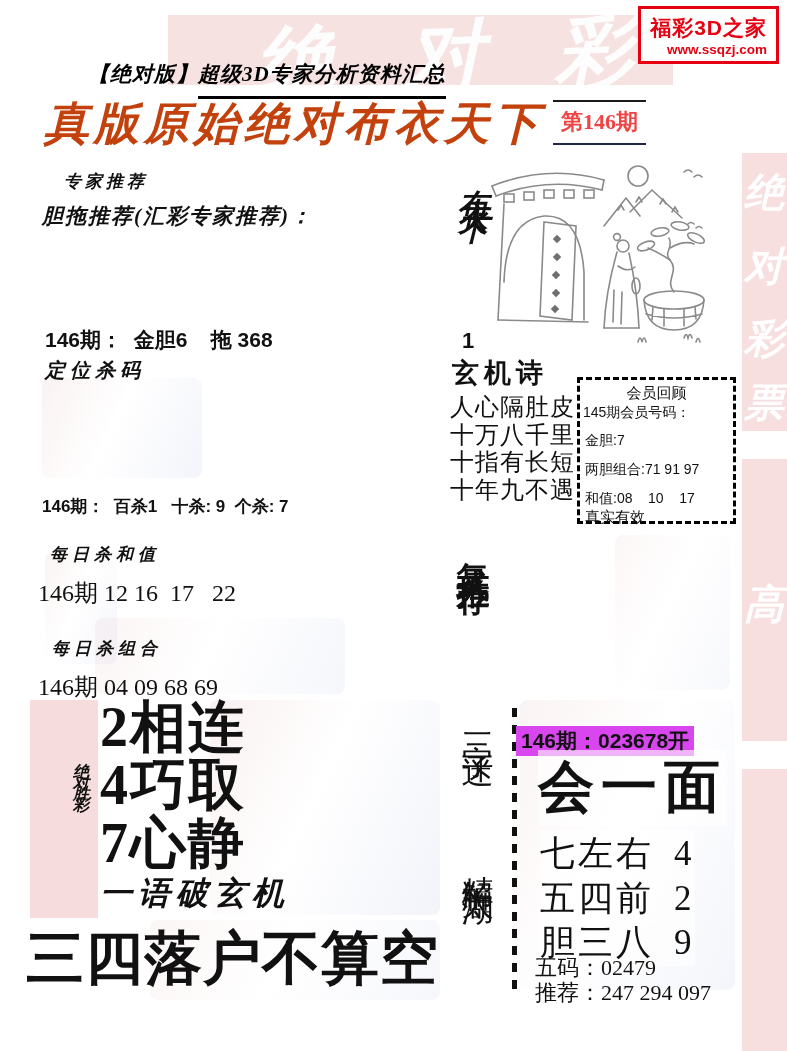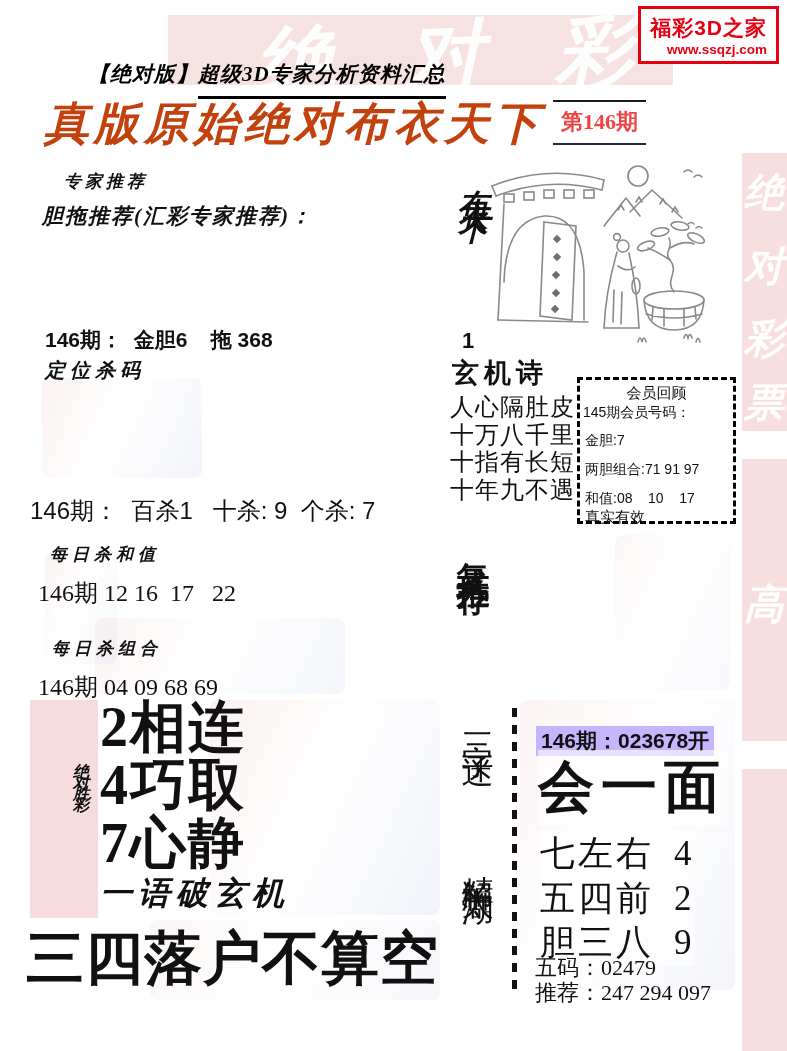--- a/index.html
+++ b/index.html
@@ -32,21 +32,21 @@
   #main-title { left:44px; top:94px; z-index:2; font-size:45px; font-weight:bold; font-style:italic;
                 color:#c2410c; letter-spacing:5px; }
   #issue-box { left:553px; top:100px; z-index:2; font-size:22px; font-weight:bold; color:#ef4444;
                border-top:2px solid #1a1a1a; border-bottom:2px solid #22264f; padding:5px 8px 6px; }
 
   
   #expert-label { left:64px; top:170px; font-size:17px; font-weight:bold; font-style:italic; letter-spacing:4px; }
   #dantuo-header { left:42px; top:194px; font-size:21px; font-weight:bold; font-style:italic; letter-spacing:2px;margin-top:8px; }
   #dantuo-line { left:45px; top:326px; font-size:21px; font-weight:bold; }
   #dingwei-label { left:45px; top:357px; font-size:20px; font-weight:bold; font-style:italic; letter-spacing:5px; }
-  #sha-line { left:30px; top:495px; font-size:24px; font-weight:normal; }
+  #sha-line { left:42px; top:495px; font-size:17px; font-weight:bold; }
   #daily-sum-label { left:50px; top:543px; font-size:17px; font-weight:bold; font-style:italic; letter-spacing:5px; }
   #daily-sum-line { left:38px; top:577px; font-size:24px; }
   #daily-combo-label { left:52px; top:637px; font-size:17px; font-weight:bold; font-style:italic; letter-spacing:5px; }
   #daily-combo-line { left:38px; top:671px; font-size:24px; }
 
   #slogan-strip { left:30px; top:700px; width:68px; height:218px; background:#f6dcdc; }
   #slogan-side { left:70px; top:750px; font-size:16px; font-weight:bold; font-style:italic; letter-spacing:11px; }
   #slogan-lines { left:100px; top:698px; font-size:56px; font-weight:900; line-height:58px; letter-spacing:2px; }
   #slogan-sub { left:100px; top:872px; font-size:32px; font-weight:bold; font-style:italic; letter-spacing:6px; }
   #bottom-phrase { left:26px; top:920px; font-size:58px; font-weight:600; letter-spacing:1px; }
@@ -65,21 +65,21 @@
   #member-box .mb1 { position:absolute; left:5px; top:52px; font-size:14px; }
   #member-box .mb2 { position:absolute; left:5px; top:81px; font-size:14px; }
   #member-box .mb3 { position:absolute; left:5px; top:110px; font-size:14px; }
   #member-box .mbf { position:absolute; left:5px; top:128px; font-size:15px; }
 
   #fushi-label { left:450px; top:535px; font-size:33px; font-weight:bold; letter-spacing:7px; }
   #sanzi-label { left:456px; top:708px; font-size:32px; letter-spacing:11px; }
   #taihu-label { left:456px; top:850px; font-size:32px; letter-spacing:6px; }
   #dash-divider { left:512px; top:708px; width:5px; height:282px;
                   background:repeating-linear-gradient(180deg,#111 0 9px,transparent 9px 17px); }
-  #result-line { left:536px; top:726px; background:#c4b5fd; font-size:21px; font-weight:bold; padding:1px 5px; }
+  #result-line { left:516px; top:726px; background:#d946ef; font-size:21px; font-weight:bold; padding:1px 5px; }
   #phrase-big { left:538px; top:750px; font-size:56px; font-weight:700; letter-spacing:7px; background:rgba(255,255,255,.6); }
   .hint-row { position:absolute; left:540px; font-size:35px; letter-spacing:3px; background:rgba(255,255,255,.6); }
   #hint-0 { top:830px; } #hint-1 { top:875px; } #hint-2 { top:919px; }
   .hint-num { margin-left:20px; }
   #wuma-line { left:535px; top:953px; font-size:22px;text-align:right; }
   #tuijian-line { left:535px; top:978px; font-size:22px; }
 
   
   #right-strip { left:742px; top:153px; width:45px; height:898px; background:#f7dfdf; }
   #right-strip span { position:absolute; left:2px; color:#ffffff; font-size:40px; font-weight:bold;

